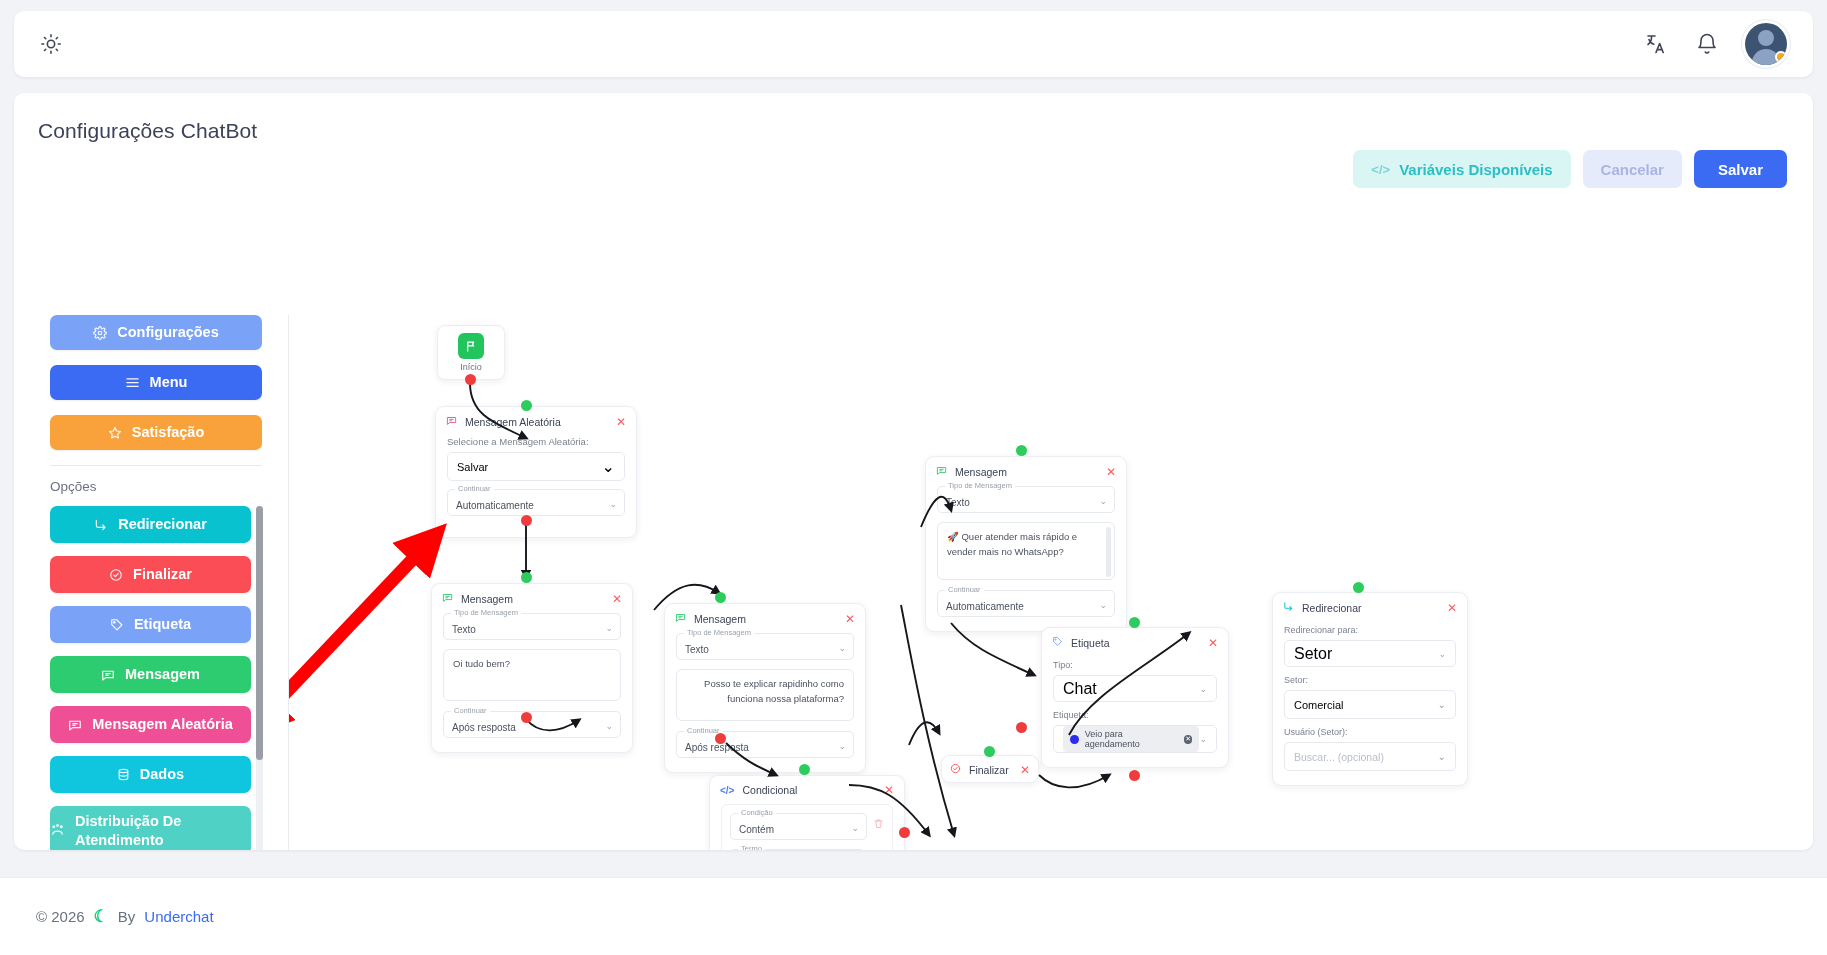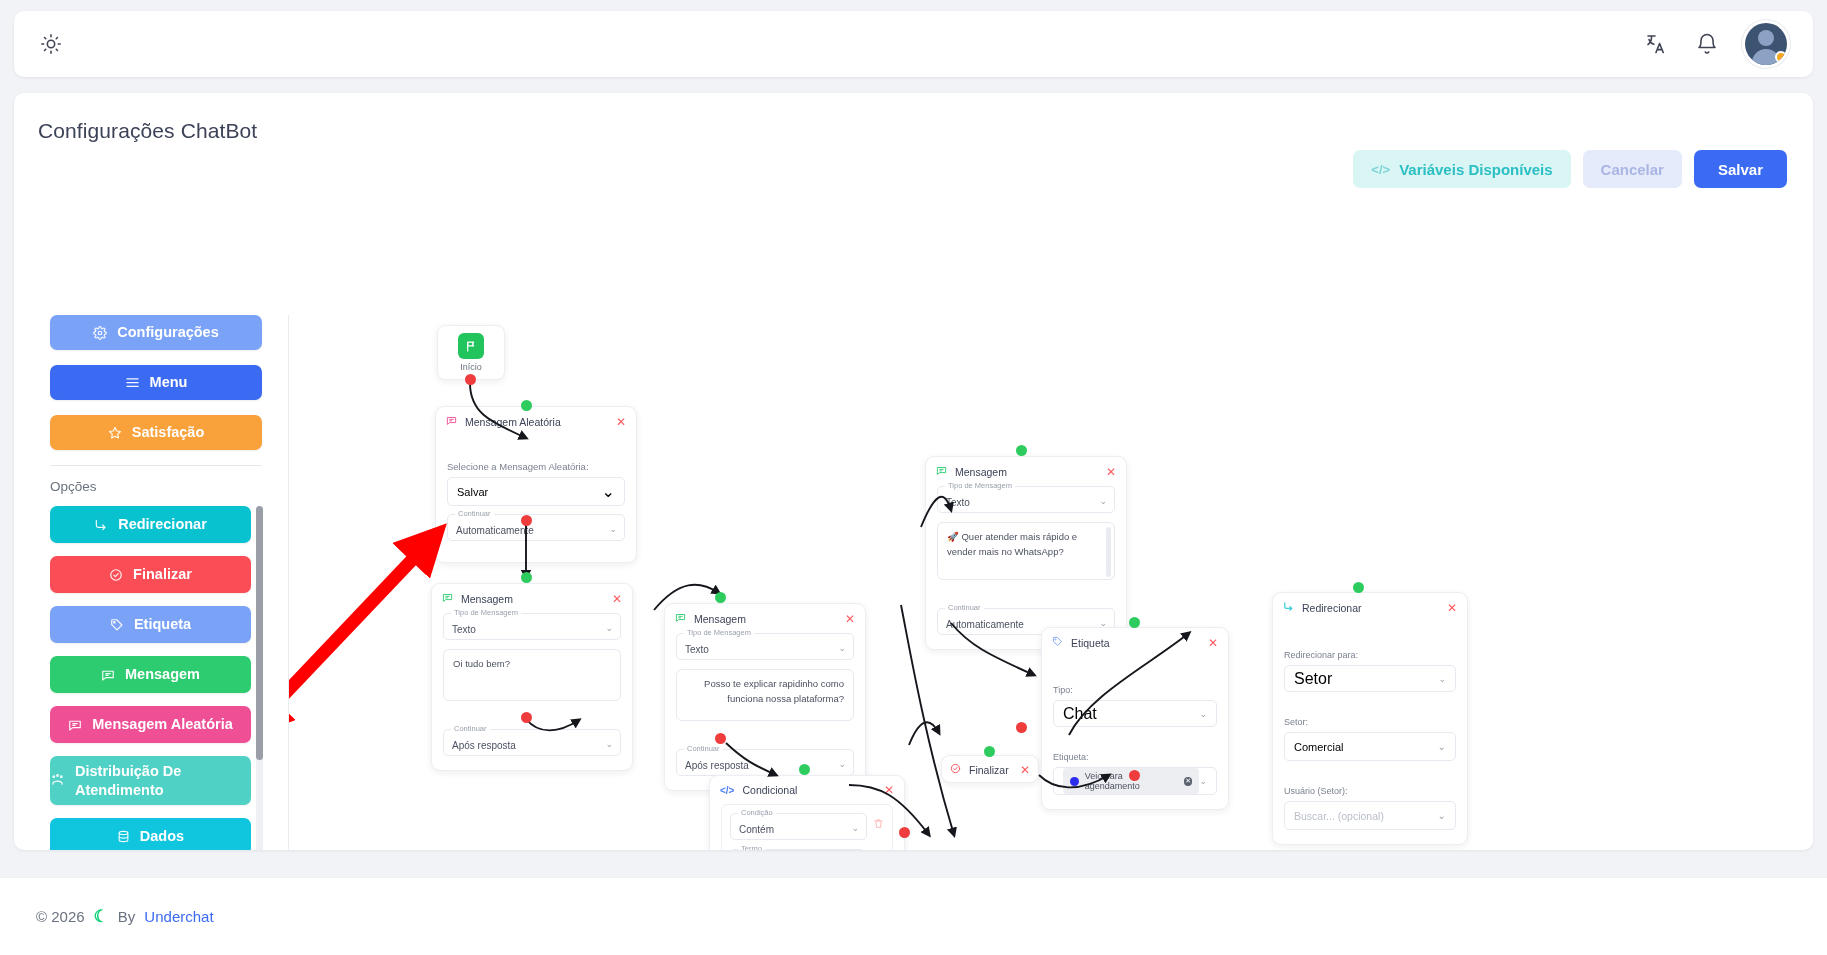--- a/index.html
+++ b/index.html
@@ -88,23 +88,23 @@
   .node-body { padding:3px 11px 12px 11px;}
   .fld { position:relative; border:1px solid #e6e9ef; border-radius:5px;
          height:27px; display:flex; align-items:flex-end; padding:0 8px 4px 8px;
          margin-bottom:9px; background:#fff;}
   .fld .lg { position:absolute; top:-6px; left:7px; background:#fff; padding:0 3px;
              font-size:7.5px; color:#9aa1ad;}
   .fld .vl { font-size:10px; color:#4b5160;}
   .fld .cv { position:absolute; right:7px; bottom:6px; color:#9aa1ad; font-size:9px;}
   .fld-plain { border:1px solid #e6e9ef; border-radius:5px; height:26px;
                display:flex; align-items:center; padding:0 9px; margin-bottom:8px;}
-  .lbl-out { font-size:9px; color:#7b8190; margin-bottom:5px;margin-top:25px;}
+  .lbl-out { font-size:9px; color:#7b8190; margin-bottom:5px;}
   .ta { border:1px solid #e6e9ef; border-radius:6px; padding:7px 9px;
-        font-size:9.5px; color:#4b5160; line-height:1.55; margin-bottom:28px; position:relative;}
+        font-size:9.5px; color:#4b5160; line-height:1.55; margin-bottom:10px; position:relative;}
   .dot { position:absolute; width:11px; height:11px; border-radius:50%; z-index:6;}
   .dot-g { background:#2ecc5f; }
   .dot-r { background:#ef3d3d; }
   .tag-pill { display:inline-flex; align-items:center; gap:6px; background:#edeef1;
               border-radius:4px; padding:3px 7px; font-size:9px; color:#4b5160;}
   .tag-dot { width:9px;height:9px;border-radius:50%;background:#2d2df0;}
   .tag-x { width:9px;height:9px;border-radius:50%;background:#5b616e;color:#fff;
            font-size:7px; display:flex;align-items:center;justify-content:center;}
   .cond-grp { border:1px solid #edeff3; border-radius:6px; padding:8px 8px 4px 8px;
               margin-bottom:9px; position:relative;}
@@ -248,40 +248,40 @@
           </button>
           <button class="lbtn" style="background:#ef4f95">
             <span class="gi">
               <svg width="14" height="14" viewBox="0 0 24 24" fill="none" stroke="#fff" stroke-width="2" stroke-linejoin="round">
                   <path d="M3 5.5h18v11H8l-5 4z"></path>
                   <path d="M7.5 9.5h9M7.5 12.7h5.5"></path>
                 </svg>
             </span>
             <span>Mensagem Aleatória</span>
           </button>
+          <button class="lbtn" style="background:#10c5de">
+            <span class="gi">
+              <svg width="13" height="13" viewBox="0 0 24 24" fill="none" stroke="#fff" stroke-width="2">
+                  <ellipse cx="12" cy="5.5" rx="8" ry="3"></ellipse>
+                  <path d="M4 5.5v13c0 1.7 3.6 3 8 3s8-1.3 8-3v-13"></path>
+                  <path d="M4 12c0 1.7 3.6 3 8 3s8-1.3 8-3"></path>
+                </svg>
+            </span>
+            <span>Dados</span>
+          </button>
           <button class="lbtn" style="background:#4fd1c5; height:49px;">
             <span class="gi">
               <svg width="15" height="15" viewBox="0 0 24 24" fill="none" stroke="#fff" stroke-width="1.8" stroke-linecap="round">
                   <circle cx="6" cy="6" r="1.4"></circle>
                   <circle cx="12" cy="4" r="1.4"></circle>
                   <circle cx="18" cy="6" r="1.4"></circle>
                   <path d="M4.5 18c0-3 3.3-5 7.5-5s7.5 2 7.5 5"></path>
                 </svg>
             </span>
             <span style="text-align:left; line-height:1.25;">Distribuição De Atendimento</span>
-          </button>
-          <button class="lbtn" style="background:#10c5de">
-            <span class="gi">
-              <svg width="13" height="13" viewBox="0 0 24 24" fill="none" stroke="#fff" stroke-width="2">
-                  <ellipse cx="12" cy="5.5" rx="8" ry="3"></ellipse>
-                  <path d="M4 5.5v13c0 1.7 3.6 3 8 3s8-1.3 8-3v-13"></path>
-                  <path d="M4 12c0 1.7 3.6 3 8 3s8-1.3 8-3"></path>
-                </svg>
-            </span>
-            <span>Dados</span>
           </button>
 
         </div>
         <div class="sbar-track"></div>
         <div class="sbar-thumb"></div>
       </div>
     </div>
 
     <div class="canvas">
 

